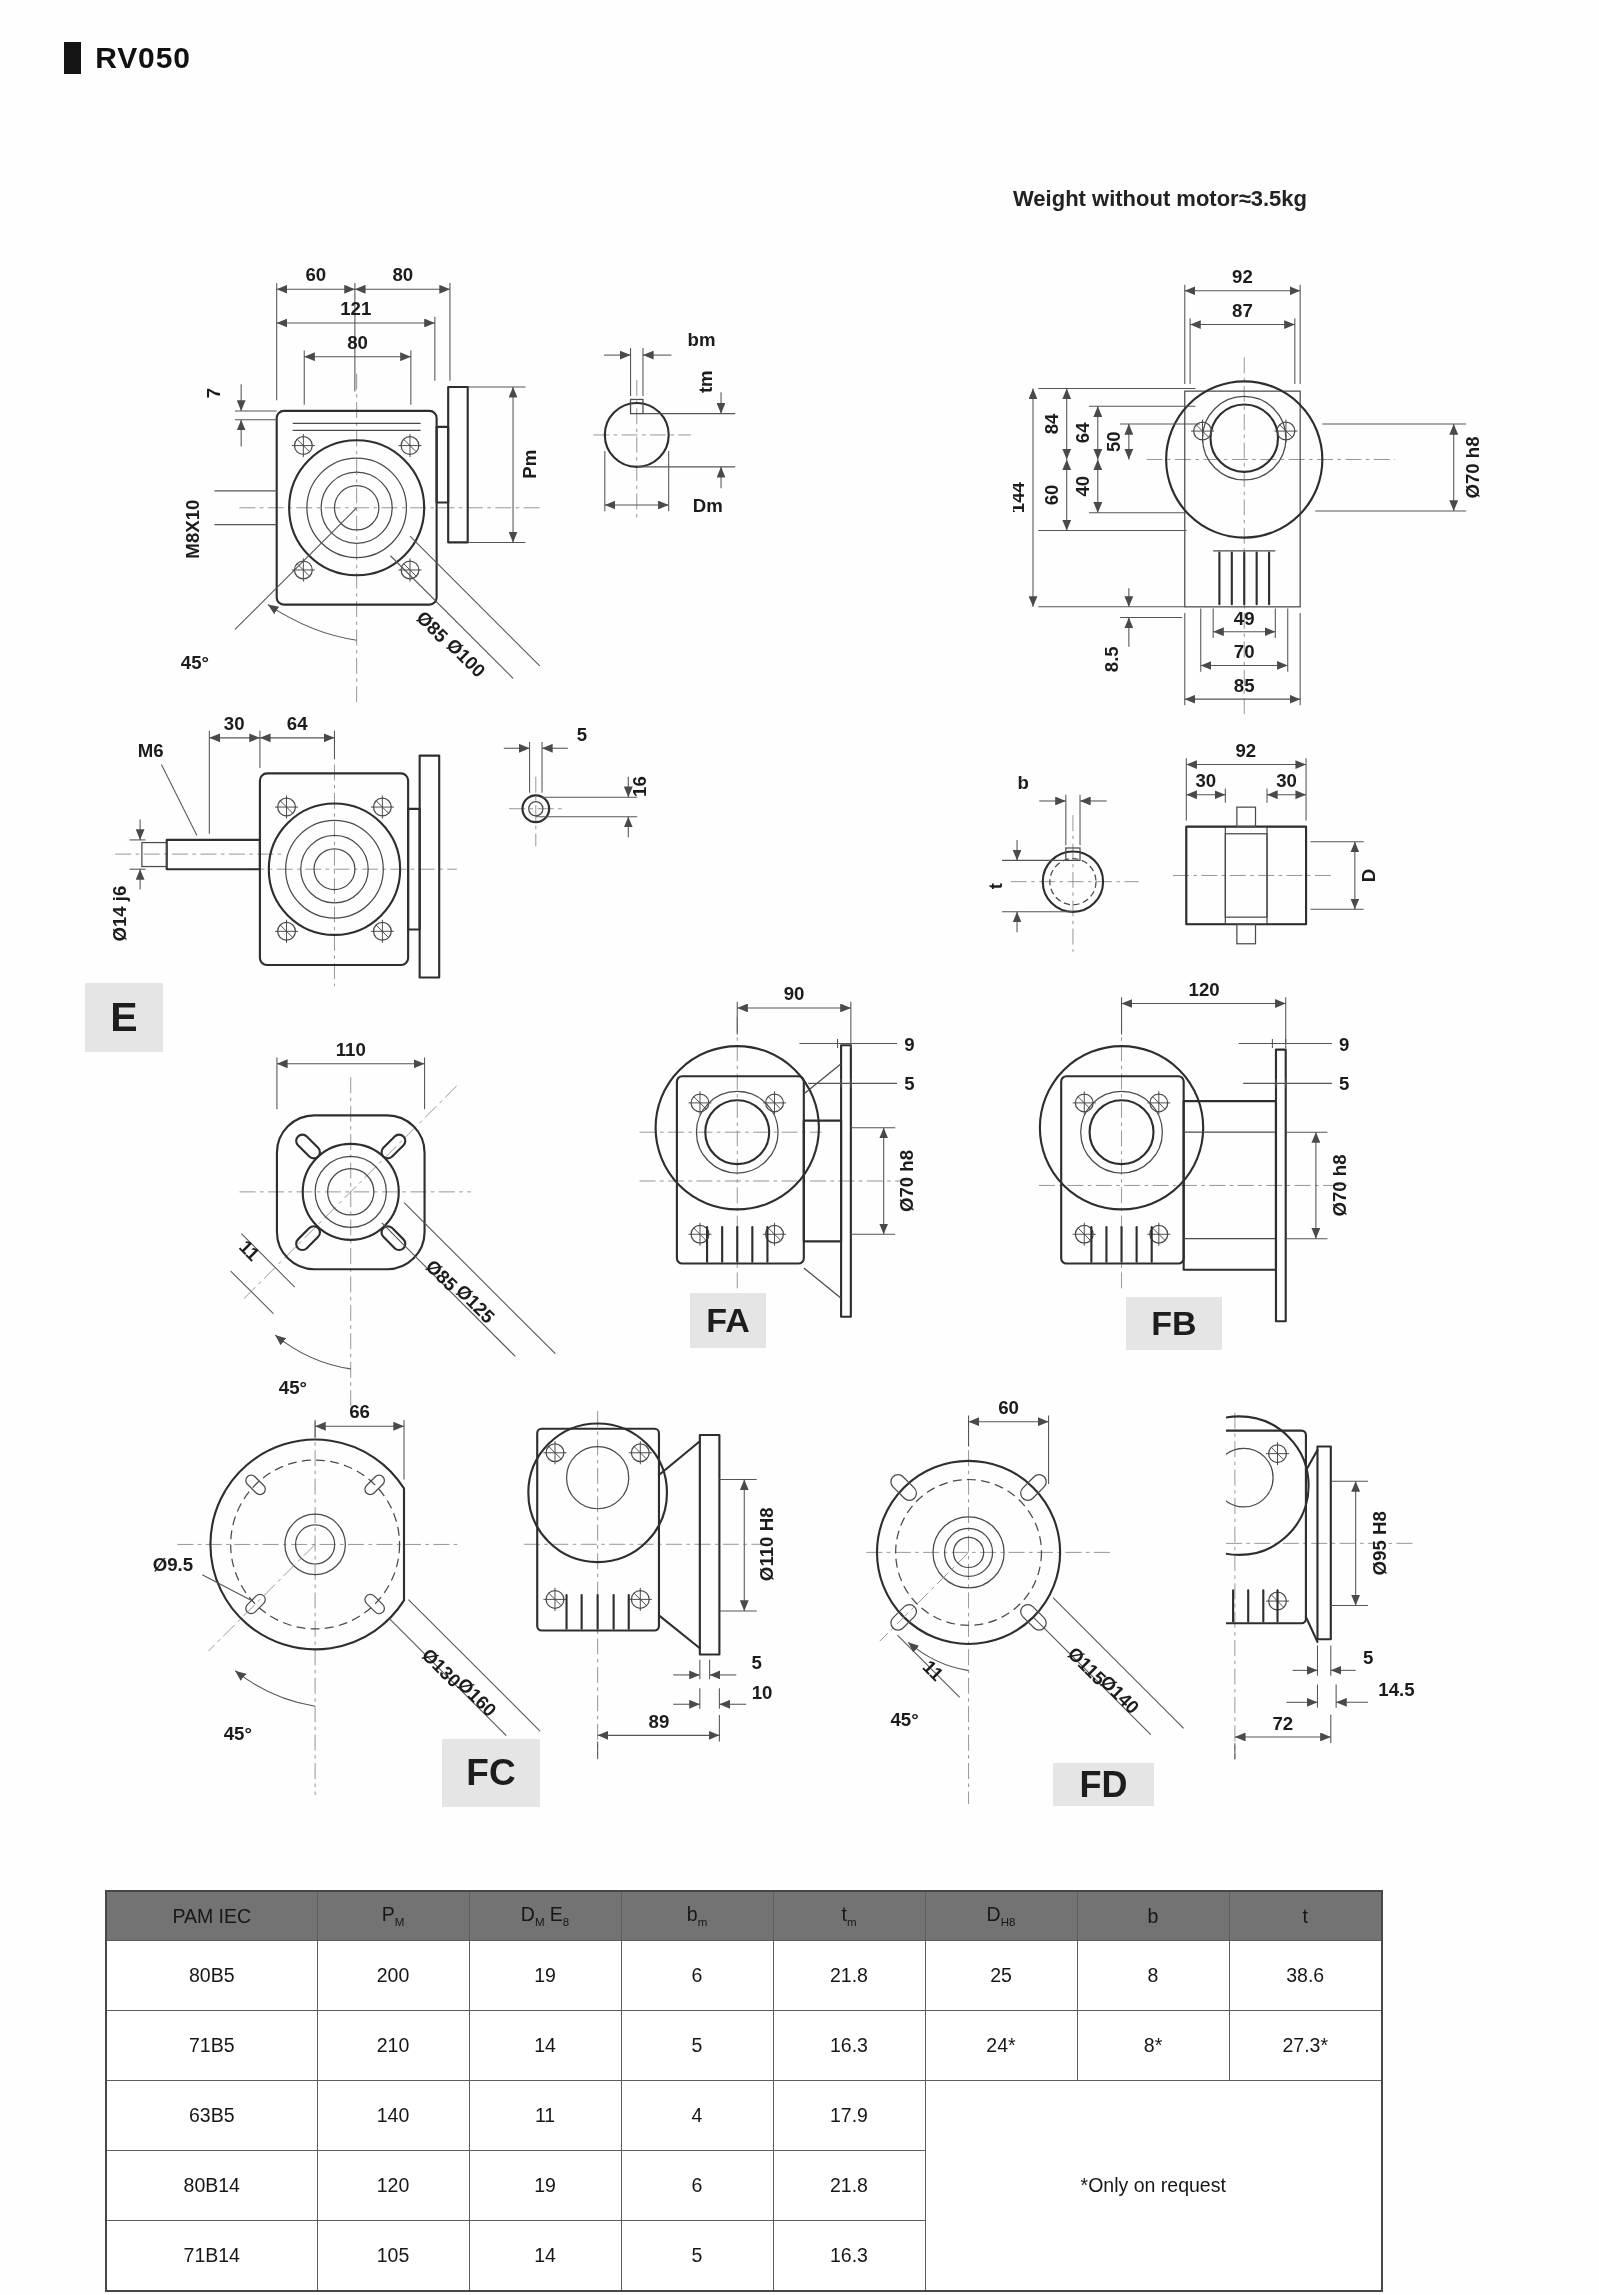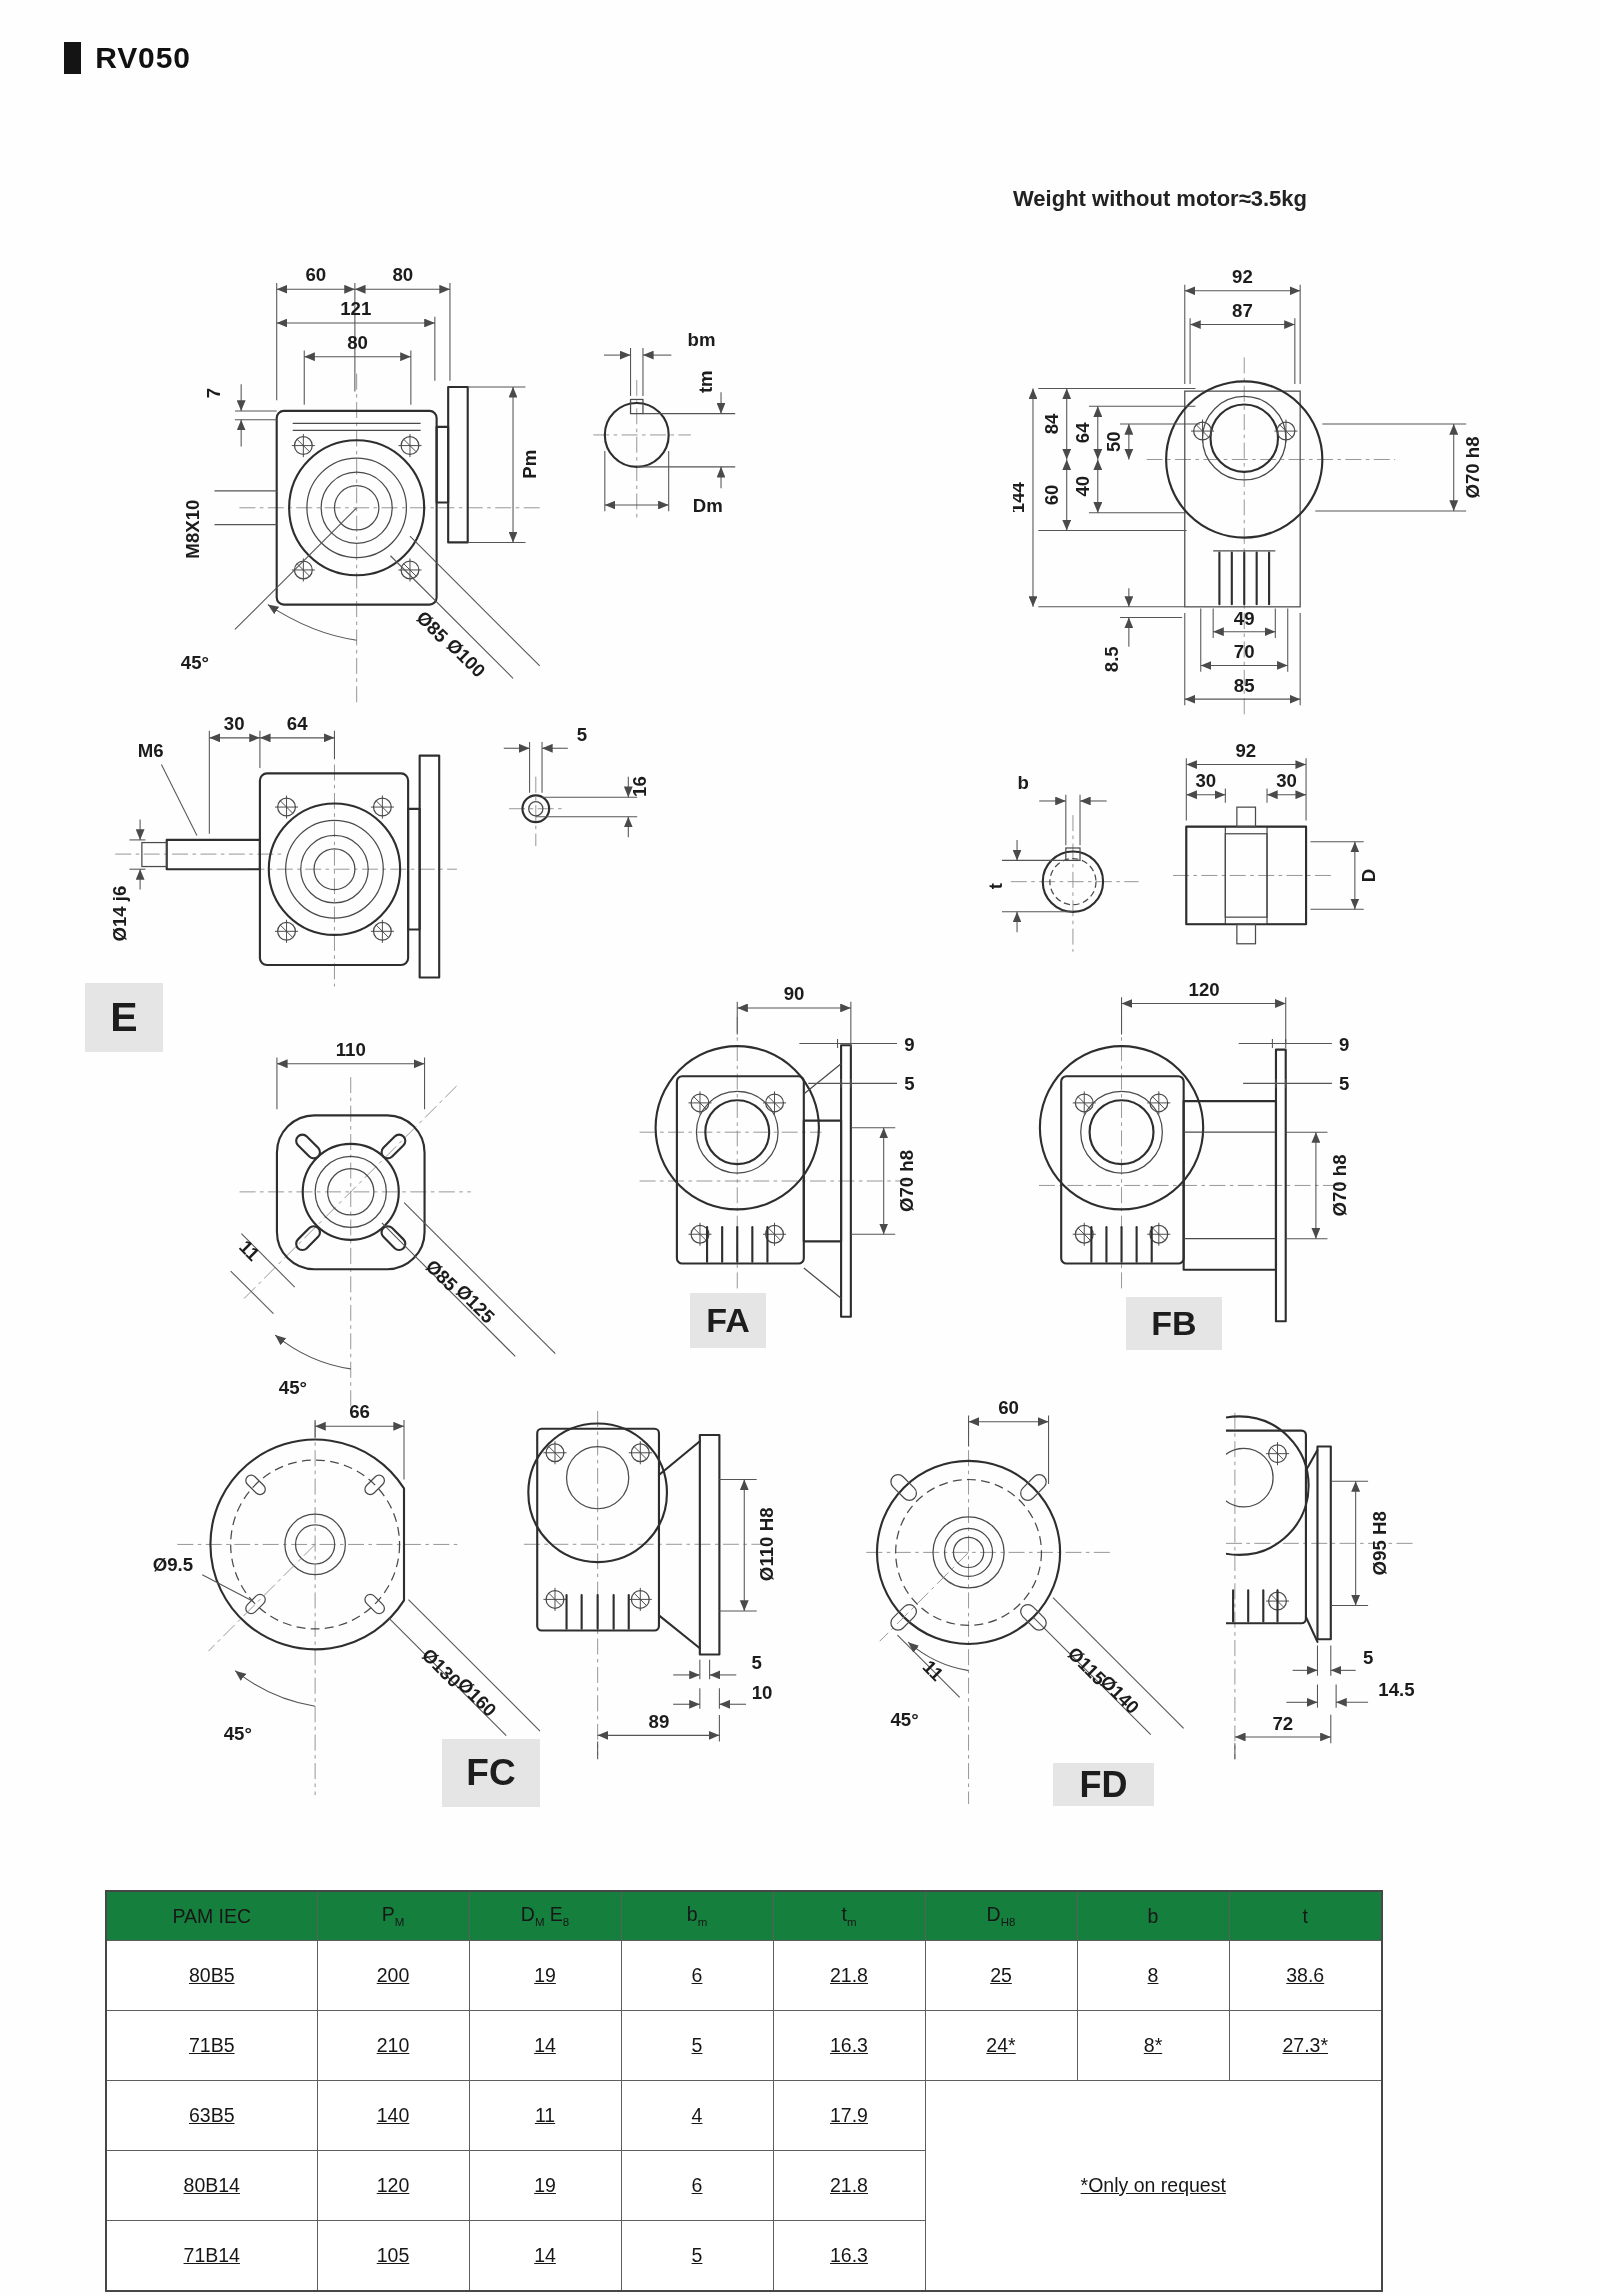--- a/index.html
+++ b/index.html
@@ -22,22 +22,22 @@
 
   .weight-note { position:absolute; left:1013px; top:142px; font-size:22px; font-weight:700; color:#222;margin-top:44px; }
 
   .viewlabel { position:absolute; background:#e5e5e5; color:#1d1d1d; display:flex;
                align-items:center; justify-content:center; font-weight:700; }
 
   .spec-table { position:absolute; left:105px; top:1890px; border-collapse:collapse;
                 table-layout:fixed; border:2.7px solid #474747; background:#fff; }
   .spec-table th, .spec-table td { border:1.8px solid #5d5d5d; text-align:center;
                 font-size:19.5px; color:#171717; font-weight:400; padding:0; }
-  .spec-table th { background:#15803d; height:48px; }
-  .spec-table td { height:69px; background:#ffffff;text-decoration:underline; }
+  .spec-table th { background:#737373; height:48px; }
+  .spec-table td { height:69px; background:#ffffff; }
   .sb { font-size:11.5px; vertical-align:-5.3px; }
   .h2nd { margin-left:5.3px; }
 </style>
 </head>
 <body>
 
 <div class="page">
 
   <svg width="0" height="0" style="position:absolute" aria-hidden="true">
     <defs>

